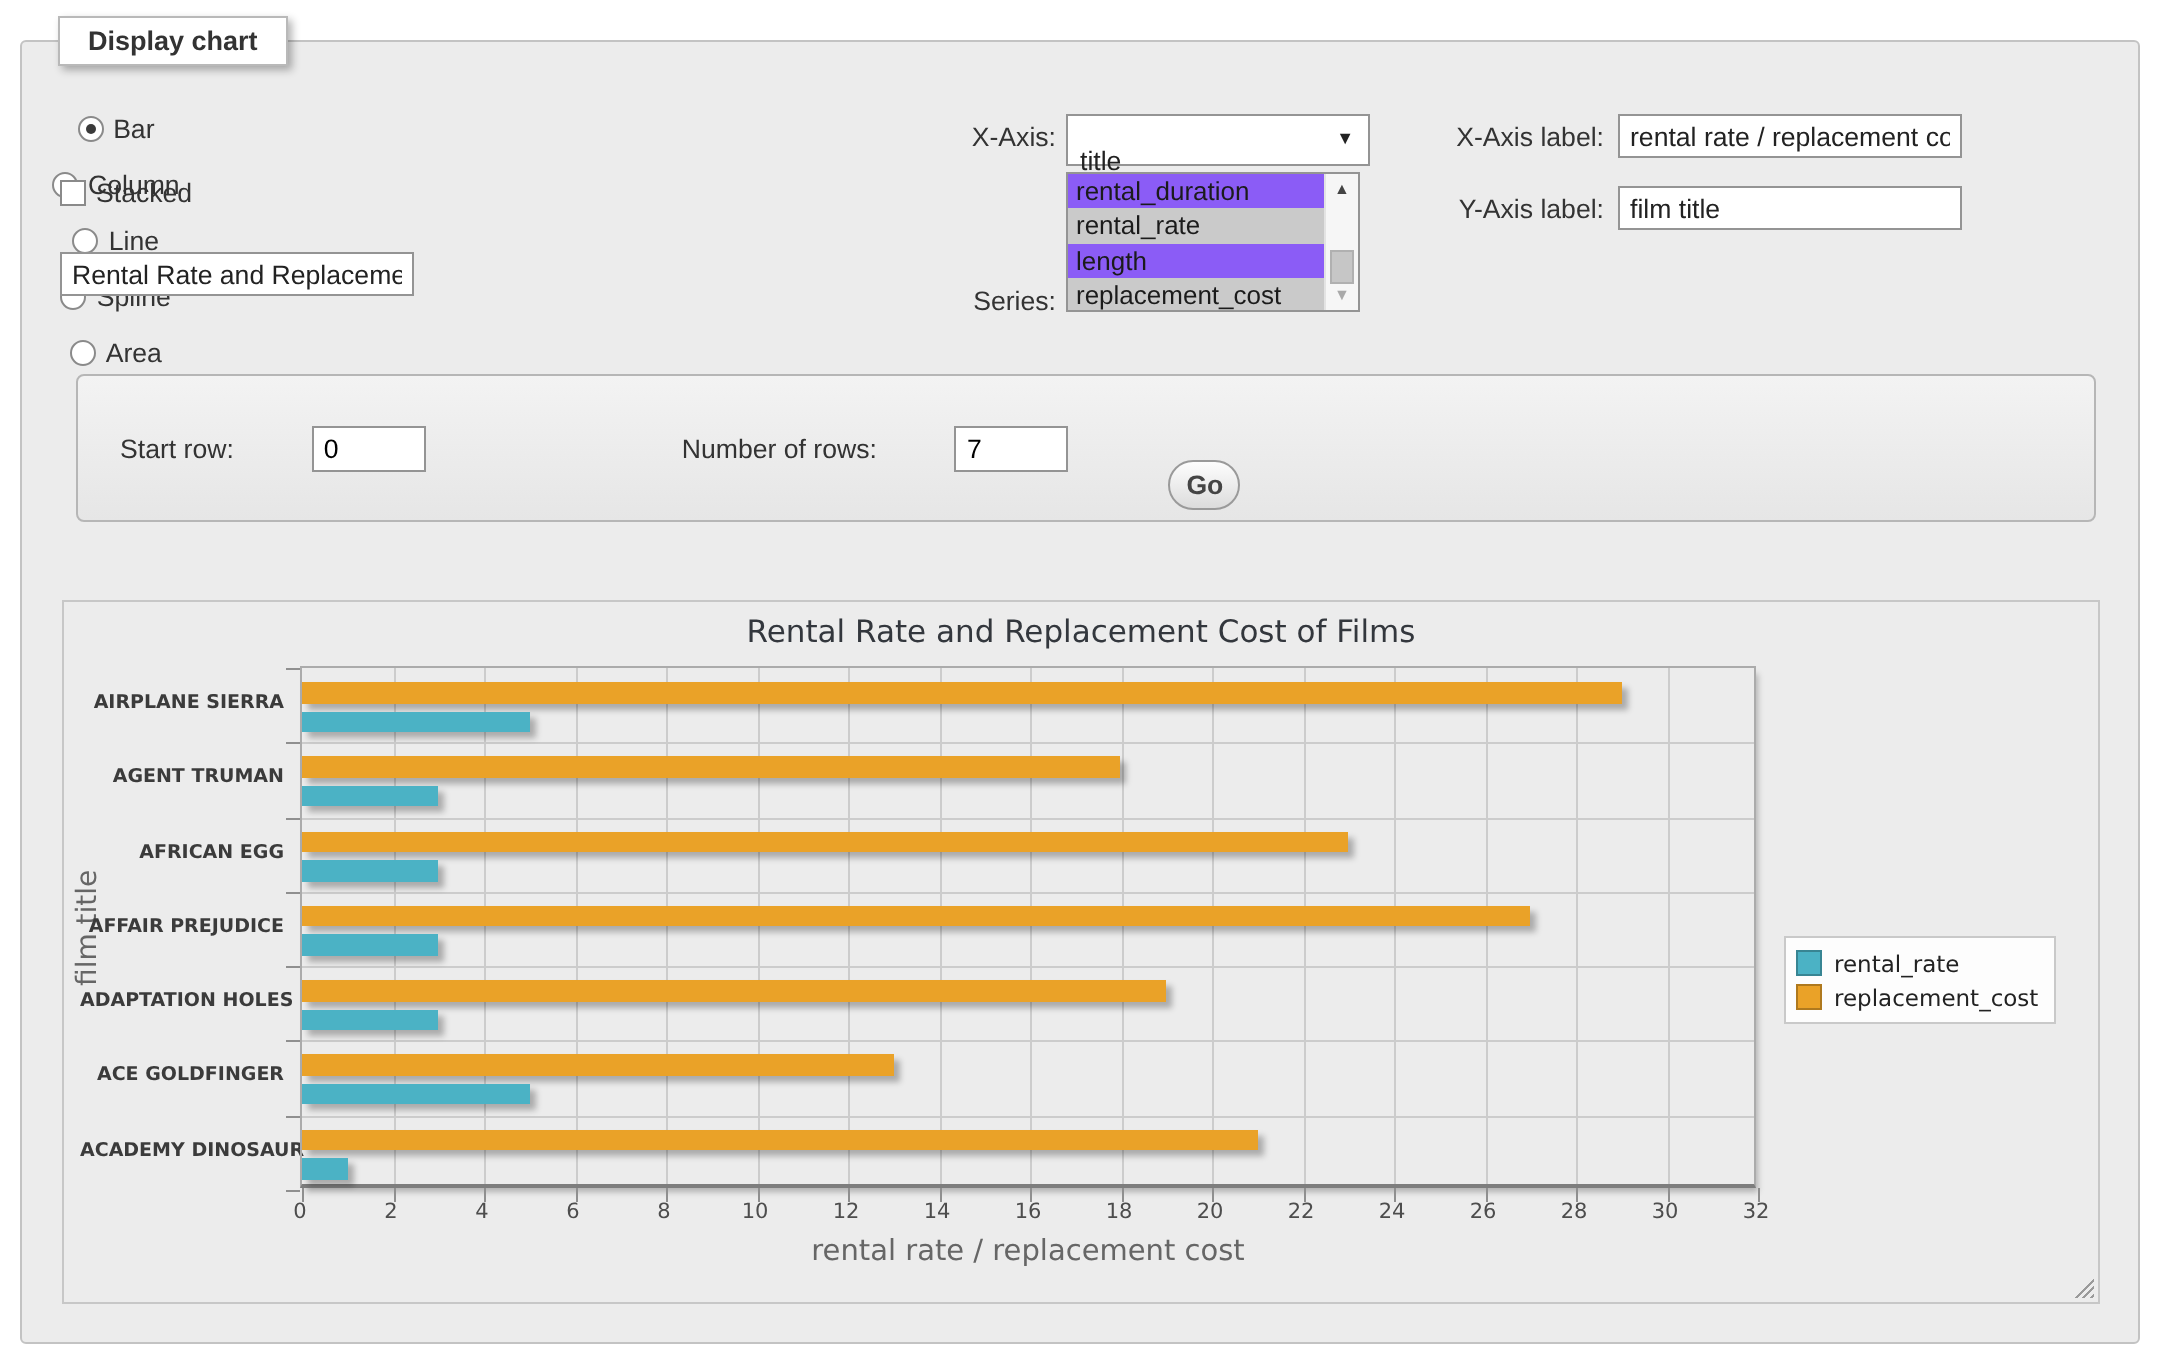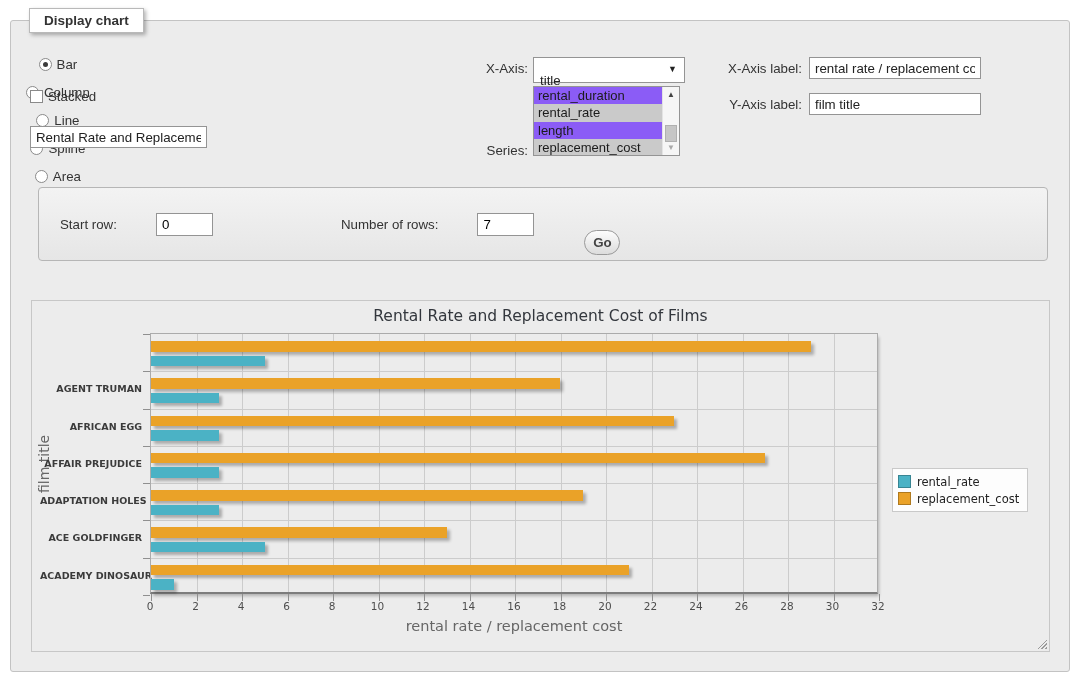--- a/index.html
+++ b/index.html
@@ -162,20 +162,21 @@
       <span class="gap1"></span>
       <span class="rp-lbl">Number of rows:</span>
       <input class="txt-inline" value="7" style="">
       <button class="go-btn">Go</button>
     </div>
 
     <div class="chart-box">
       <div class="chart-title">Rental Rate and Replacement Cost of Films</div>
       <div class="y-axis-title">film title</div>
       <div class="cat-labels" id="catLabels">
+          <div class="cat-label" style="top: 0px; height: 37.2857px; line-height: 37.2857px;">AIRPLANE SIERRA</div>
           <div class="cat-label" style="top: 37.3px; height: 37.2857px; line-height: 37.2857px;">AGENT TRUMAN</div>
           <div class="cat-label" style="top: 74.6px; height: 37.2857px; line-height: 37.2857px;">AFRICAN EGG</div>
           <div class="cat-label" style="top: 149.1px; height: 37.2857px; line-height: 37.2857px;">ADAPTATION HOLES</div>
           <div class="cat-label" style="top: 111.9px; height: 37.2857px; line-height: 37.2857px;">AFFAIR PREJUDICE</div>
           <div class="cat-label" style="top: 186.4px; height: 37.2857px; line-height: 37.2857px;">ACE GOLDFINGER</div>
           <div class="cat-label" style="top: 223.7px; height: 37.2857px; line-height: 37.2857px;">ACADEMY DINOSAUR</div>
         </div>
       <div class="plot" id="plot">
           <div class="gl-v" style="left: 45.5px;"></div>
           <div class="gl-v" style="left: 91px;"></div>

